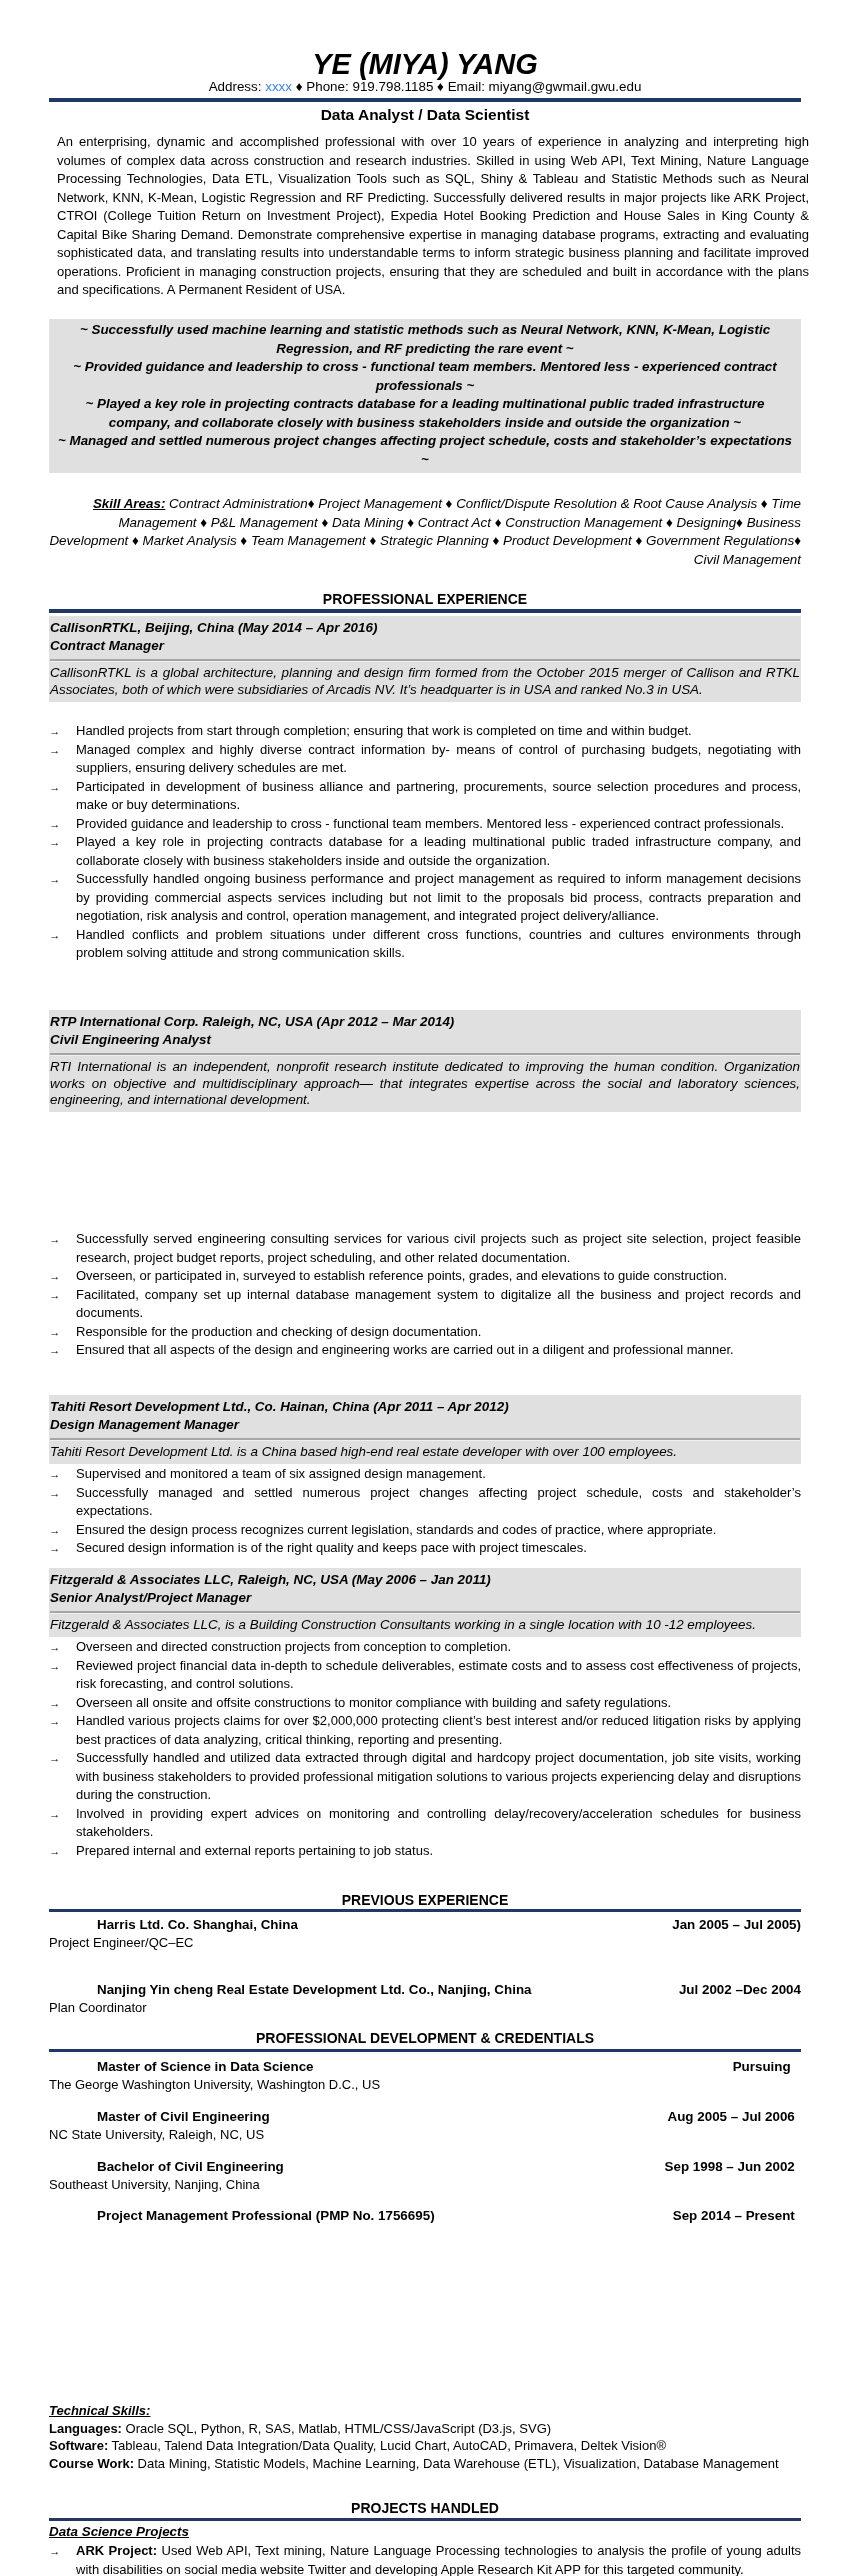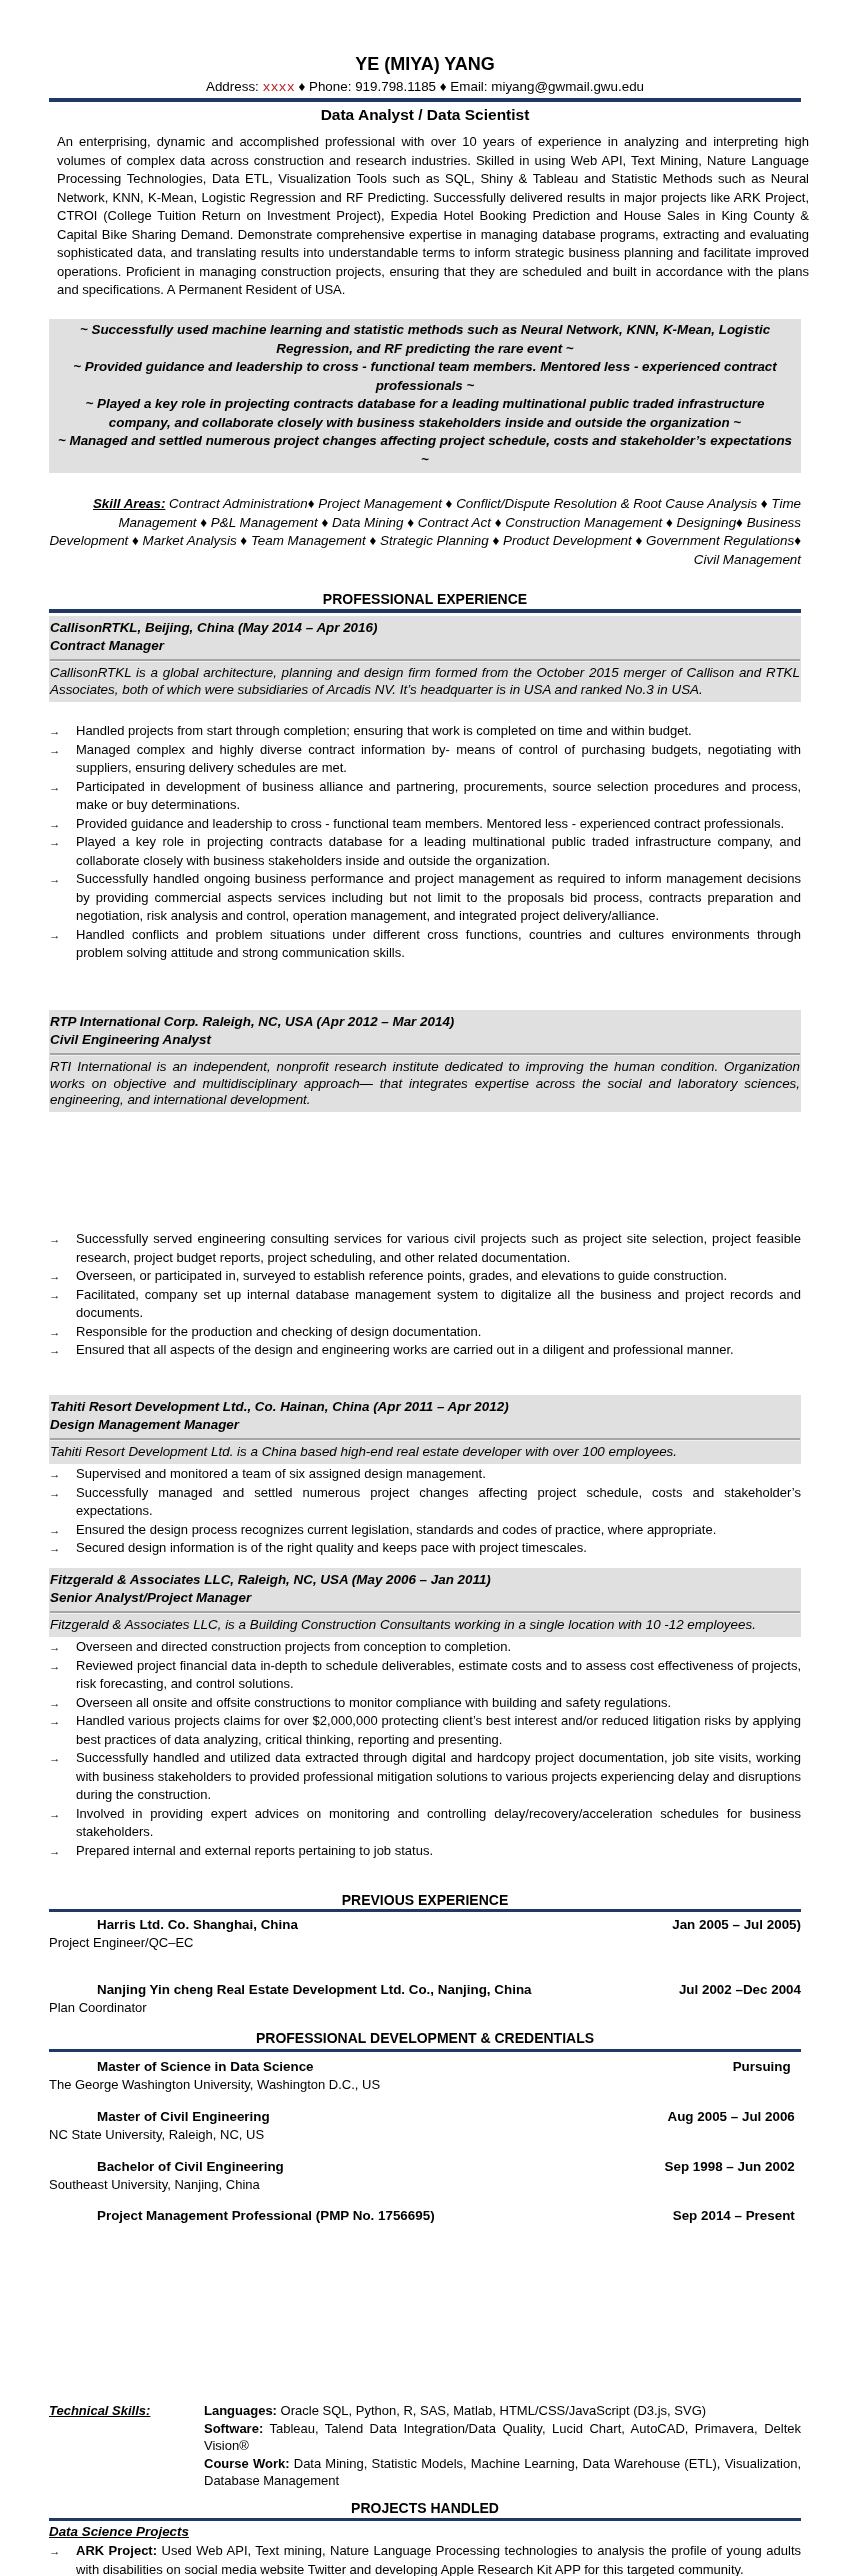--- a/index.html
+++ b/index.html
@@ -8,23 +8,23 @@
     width: 852px;
     height: 3524px;
     position: relative;
     font-family: "Liberation Sans", "DejaVu Sans", sans-serif;
     color: #000;
     overflow: hidden;
   }
   .page { position: absolute; left: 49px; width: 752px; top: 0; }
   .abs { position: absolute; left: 0; width: 752px; }
   .center { text-align: center; }
-  .name { top: 52px; font-size: 18px; font-weight: bold; line-height: 25px; }
+  .name { top: 52px; font-size: 29px; font-weight: bold; line-height: 25px; font-style: italic; }
   .contact { top: 78px; font-size: 13.4px; line-height: 17.5px; }
-  .contact .link { color: #b91c1c; font-family: Liberation Mono, monospace; }
+  .contact .link { color: #3b82f6; }
   .rule-navy { height: 3.6px; background: #1F3864; }
   .headline { font-size: 15.5px; font-weight: bold; line-height: 18.5px; }
   .body-text { font-size: 13px; line-height: 18.5px; text-align: justify; margin-left: 8px; }
   .highlight-box {
     background: #E0E0E0;
     padding: 2.1px 7.2px 4.1px 7.2px;
     text-align: center;
     font-size: 13.4px;
     font-weight: bold;
     font-style: italic;
@@ -45,21 +45,21 @@
     line-height: 18.5px;
     text-align: justify;
     margin-bottom: 0;
   }
   ul.bullets li .arrow {
     position: absolute; left: 0; top: 0; width: 15.5px; font-size: 11.3px;
   }
   .prev-row { display: flex; justify-content: space-between; font-size: 13.4px; line-height: 17.5px; margin-left: 48px; }
   .prev-row .bold { font-weight: bold; }
   .prev-sub { font-size: 13px; line-height: 17.5px; }
-  .tech { display: flex; font-size: 13px; line-height: 17.5px; }
+  .tech { display: flex; font-size: 13px; line-height: 17.5px; flex-direction: column; }
   .tech .label { width: 155px; font-weight: bold; font-style: italic; text-decoration: underline; flex: none; }
   .tech .content { flex: 1; text-align: justify; }
   .tech b { font-weight: bold; }
   .subhead { font-size: 13.4px; font-weight: bold; font-style: italic; text-decoration: underline; line-height: 17.5px; }
   b { font-weight: bold; }
 </style>
 </head>
 <body>
 
 <div class="page">

